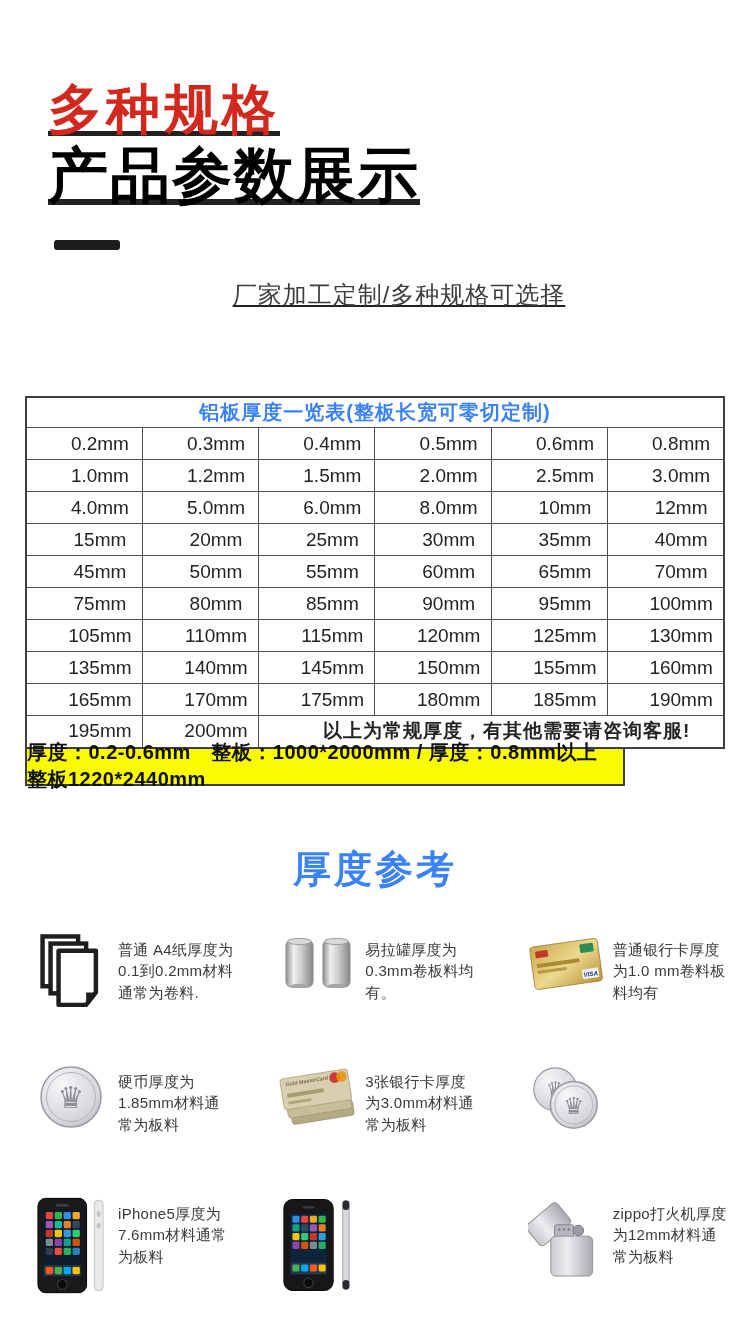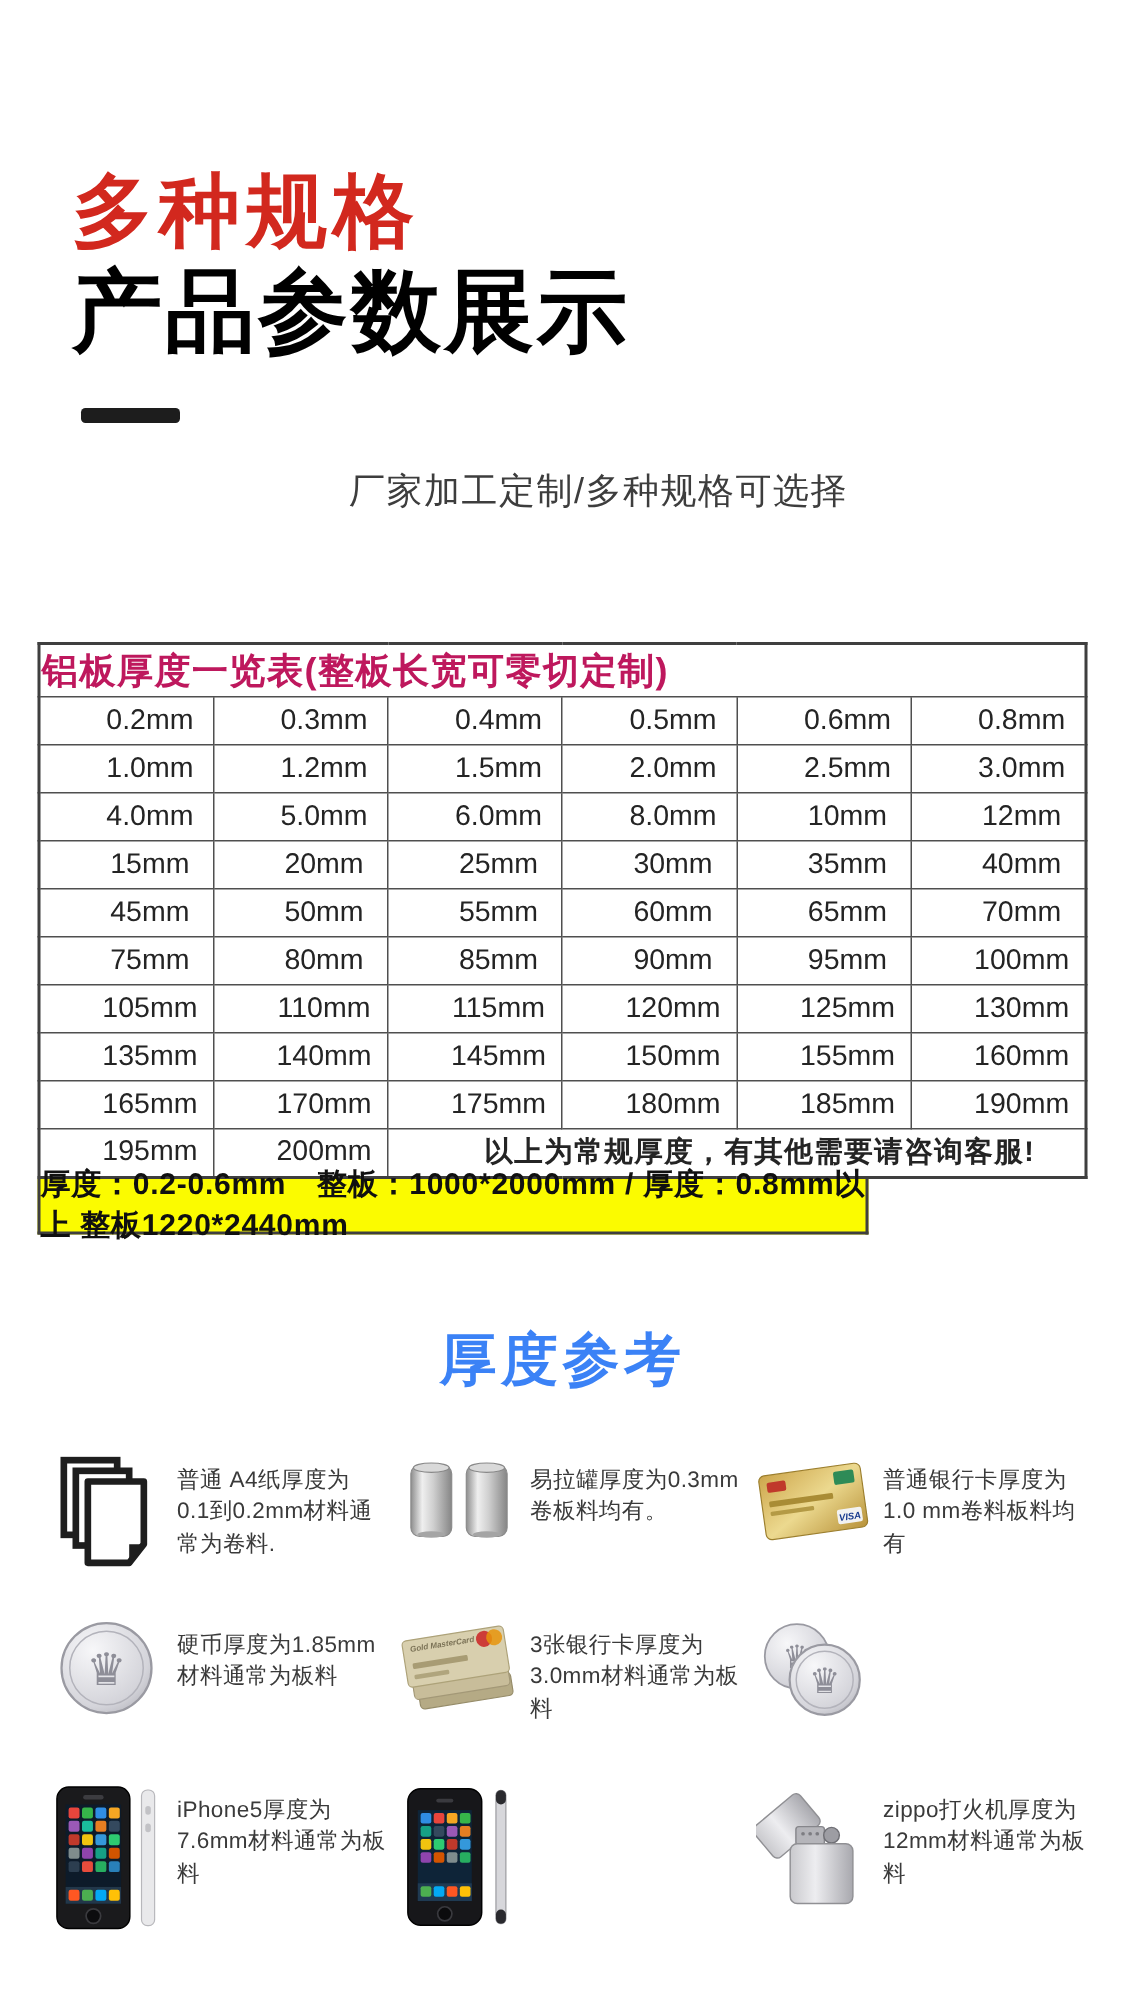--- a/index.html
+++ b/index.html
@@ -7,48 +7,48 @@
     --highlight-yellow:#fbfb00;
     --note-gray:#eaeaea;
   }
   *{box-sizing:border-box;}
   html,body{margin:0;padding:0;}
   body{
     width:750px;height:1342px;background:#ffffff;position:relative;overflow:hidden;
     font-family:"Liberation Sans","DejaVu Sans",sans-serif;color:#222;
   }
   
-  .header{padding:114px 0 0 48px;}
+  .header{padding:82px 0 0 48px;text-decoration:underline;}
   .title-accent{font-size:54px;font-weight:900;color:var(--accent-red);letter-spacing:4px;line-height:1;}
   .title-main{font-size:60px;font-weight:900;color:#000000;letter-spacing:2px;line-height:1.05;margin-top:8px;}
   .dash{width:66px;height:10px;background:#1d1d1d;border-radius:3px;margin:33px 0 0 6px;}
   .subtitle{font-size:24px;color:#3d3d3d;margin-top:29px;letter-spacing:1px;text-align:center;}
   
   .spec-wrap{margin:85px 25px 0 25px;}
   table.spec{width:700px;border-collapse:collapse;table-layout:fixed;border:2px solid #3f3f3f;}
   table.spec th{
-    height:27px;font-size:24px;font-weight:700;color:#be185d;
-    border:1px solid #4f4f4f;text-align:left;letter-spacing:1px;
+    height:27px;font-size:20px;font-weight:700;color:#3b82f6;
+    border:1px solid #4f4f4f;text-align:center;letter-spacing:1px;
   }
   table.spec td{
     height:32px;text-align:center;vertical-align:middle;
     font-size:19px;color:#242424;border:1px solid #4f4f4f;background:#fff;padding-left:32px;
   }
   td.note-cell{background:var(--note-gray);font-size:18px;font-weight:600;letter-spacing:1px;}
   .highlight-bar{
-    width:554px;margin:0 25px;height:37px;background:var(--highlight-yellow);
+    width:600px;margin:0 25px;height:37px;background:var(--highlight-yellow);
     border:2px solid #3f3f3f;border-top:none;
     display:flex;align-items:center;justify-content:center;
     font-size:20px;font-weight:700;color:#101010;letter-spacing:0.5px;
   }
   
   .ref-title{text-align:center;font-size:38px;font-weight:900;color:#3b82f6;margin-top:58px;letter-spacing:3px;}
   .ref-grid{
     margin:36px 22px 0 30px;display:grid;grid-template-columns:repeat(3,1fr);
-    column-gap:8px;row-gap:22px;
+    column-gap:8px;row-gap:22px;gap:44px;
   }
   .ref-item{display:flex;align-items:flex-start;gap:6px;}
   .ref-icon{width:82px;min-width:82px;min-height:88px;display:flex;align-items:flex-start;justify-content:center;padding-top:2px;}
   .ref-text{font-size:15px;color:#3a3a3a;line-height:1.45;padding-top:8px;letter-spacing:0.3px;}
   svg{display:block;}
 </style>
 </head>
 <body>
 
 <div class="header">

